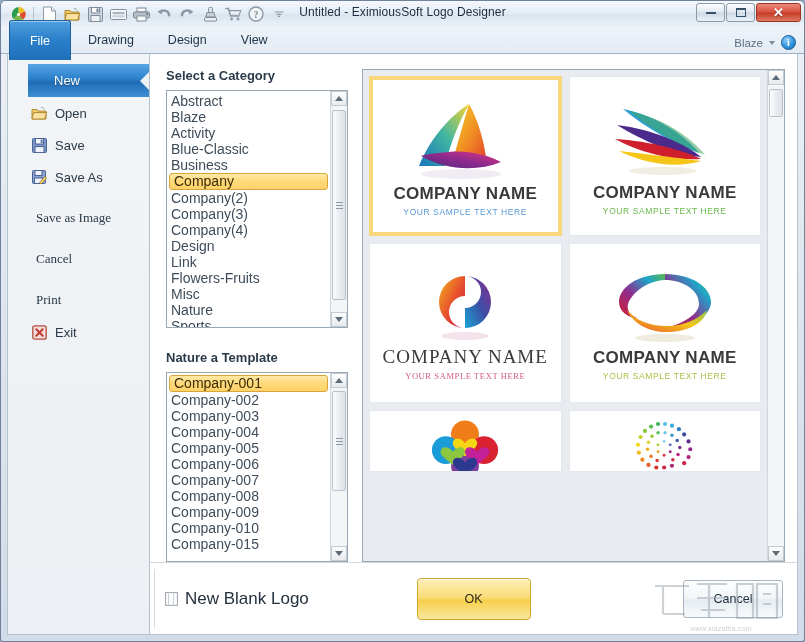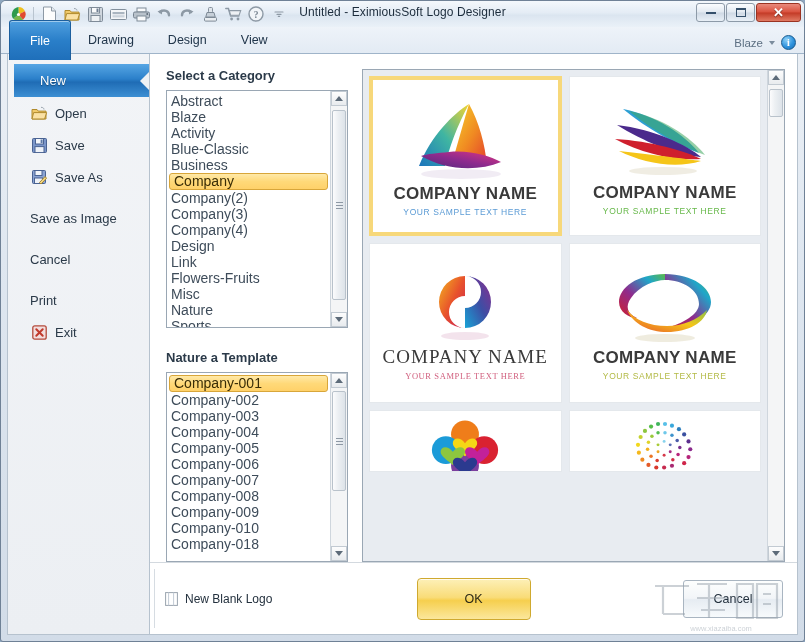--- a/index.html
+++ b/index.html
@@ -87,29 +87,29 @@
     border: 1px solid #b6c2ce; border-top: none; border-right: none;
     padding-top: 10px;
     display: flex; flex-direction: column;
   }
   .bs-item {
     height: 32px; display: flex; align-items: center; gap: 7px;
     padding-left: 22px; font-size: 13px; color: #2b3a49; position: relative;
   }
   .bs-item.sel {
     background: linear-gradient(to bottom,#57a6e4 0%,#2b80ca 45%,#1f6cb5 55%,#3d8fd3 100%);
-    color: #fff; margin-left: 6px; height: 33px; padding-left: 26px;
+    color: #fff; margin-left: 20px; height: 33px; padding-left: 26px;
     text-shadow: 0 1px 1px rgba(0,0,0,.35);
   }
   .bs-item.sel::after {
     content: ""; position: absolute; right: 0; top: 50%; transform: translateY(-50%);
     width: 0; height: 0; border-top: 9px solid transparent; border-bottom: 9px solid transparent;
     border-right: 9px solid #eef1f4;
   }
-  .bs-item.plain { padding-left: 22px; }
+  .bs-item.plain { padding-left: 28px; font-family: Liberation Serif, serif; }
   .bs-icon { width: 18px; height: 18px; display: flex; align-items: center; justify-content: center; flex: 0 0 18px; }
   .bs-gap { height: 9px; }
 
   
   .pane {
     flex: 1 1 auto; background: #fff;
     border: 1px solid #b6c2ce; border-top: none;
     display: flex; flex-direction: column; min-width: 0; position: relative;
   }
   .pane-top { flex: 1 1 auto; display: flex; min-height: 0; padding: 8px 8px 0 8px; }
@@ -154,21 +154,21 @@
   .card { background: #fff; border: 1px solid #e4e8ec; position: relative; height: 160px; overflow: hidden;
           display: flex; flex-direction: column; align-items: center; justify-content: center; }
   .card.sel { outline: 4px solid #f7d87a; outline-offset: -4px; border-color: #e3bb4c; }
   .card svg { display: block; }
   .cname { font-size: 17px; font-weight: bold; color: #3a3a3a; letter-spacing: .3px; margin-top: 2px; }
   .cname.serif { font-family: "Liberation Serif", serif; font-weight: normal; letter-spacing: 1px; font-size: 19px; }
   .csub { font-size: 8.5px; letter-spacing: .6px; margin-top: 3px; }
 
   
   .footer { flex: 0 0 72px; border-top: 1px solid #d3d9df; display: flex; align-items: center; padding: 0 14px; position: relative; }
-  .nbl { display: flex; align-items: center; gap: 6px; font-size: 12px; color: #24313e; }
+  .nbl { display: flex; align-items: center; gap: 6px; font-size: 17px; color: #24313e; }
   .nbl-icon { width: 15px; height: 15px; display:flex;align-items:center;justify-content:center; }
   .btn-ok {
     position: absolute; left: 50%; transform: translateX(-50%);
     width: 114px; height: 42px; border-radius: 4px;
     background: linear-gradient(to bottom,#fdf0b8 0%,#f9dc78 46%,#f6cf4e 54%,#fbe79c 100%);
     border: 1px solid #cfa92f; font-size: 12.5px; color: #2d2a16;
     display: flex; align-items: center; justify-content: center;
     box-shadow: inset 0 1px 0 rgba(255,255,255,.75);
   }
   .btn-cancel {
@@ -410,21 +410,21 @@
               <div class="litem sel">Company-001</div>
               <div class="litem">Company-002</div>
               <div class="litem">Company-003</div>
               <div class="litem">Company-004</div>
               <div class="litem">Company-005</div>
               <div class="litem">Company-006</div>
               <div class="litem">Company-007</div>
               <div class="litem">Company-008</div>
               <div class="litem">Company-009</div>
               <div class="litem">Company-010</div>
-              <div class="litem">Company-018</div>
+              <div class="litem">Company-015</div>
             </div>
             <div class="sb">
               <div class="sb-btn">
                   <span class="arrU"></span>
                 </div>
               <div class="sb-track">
                 <div class="sb-thumb" style="top:3px;height:100px">
                   <span class="grip">
                       <i></i>
                       <i></i>

